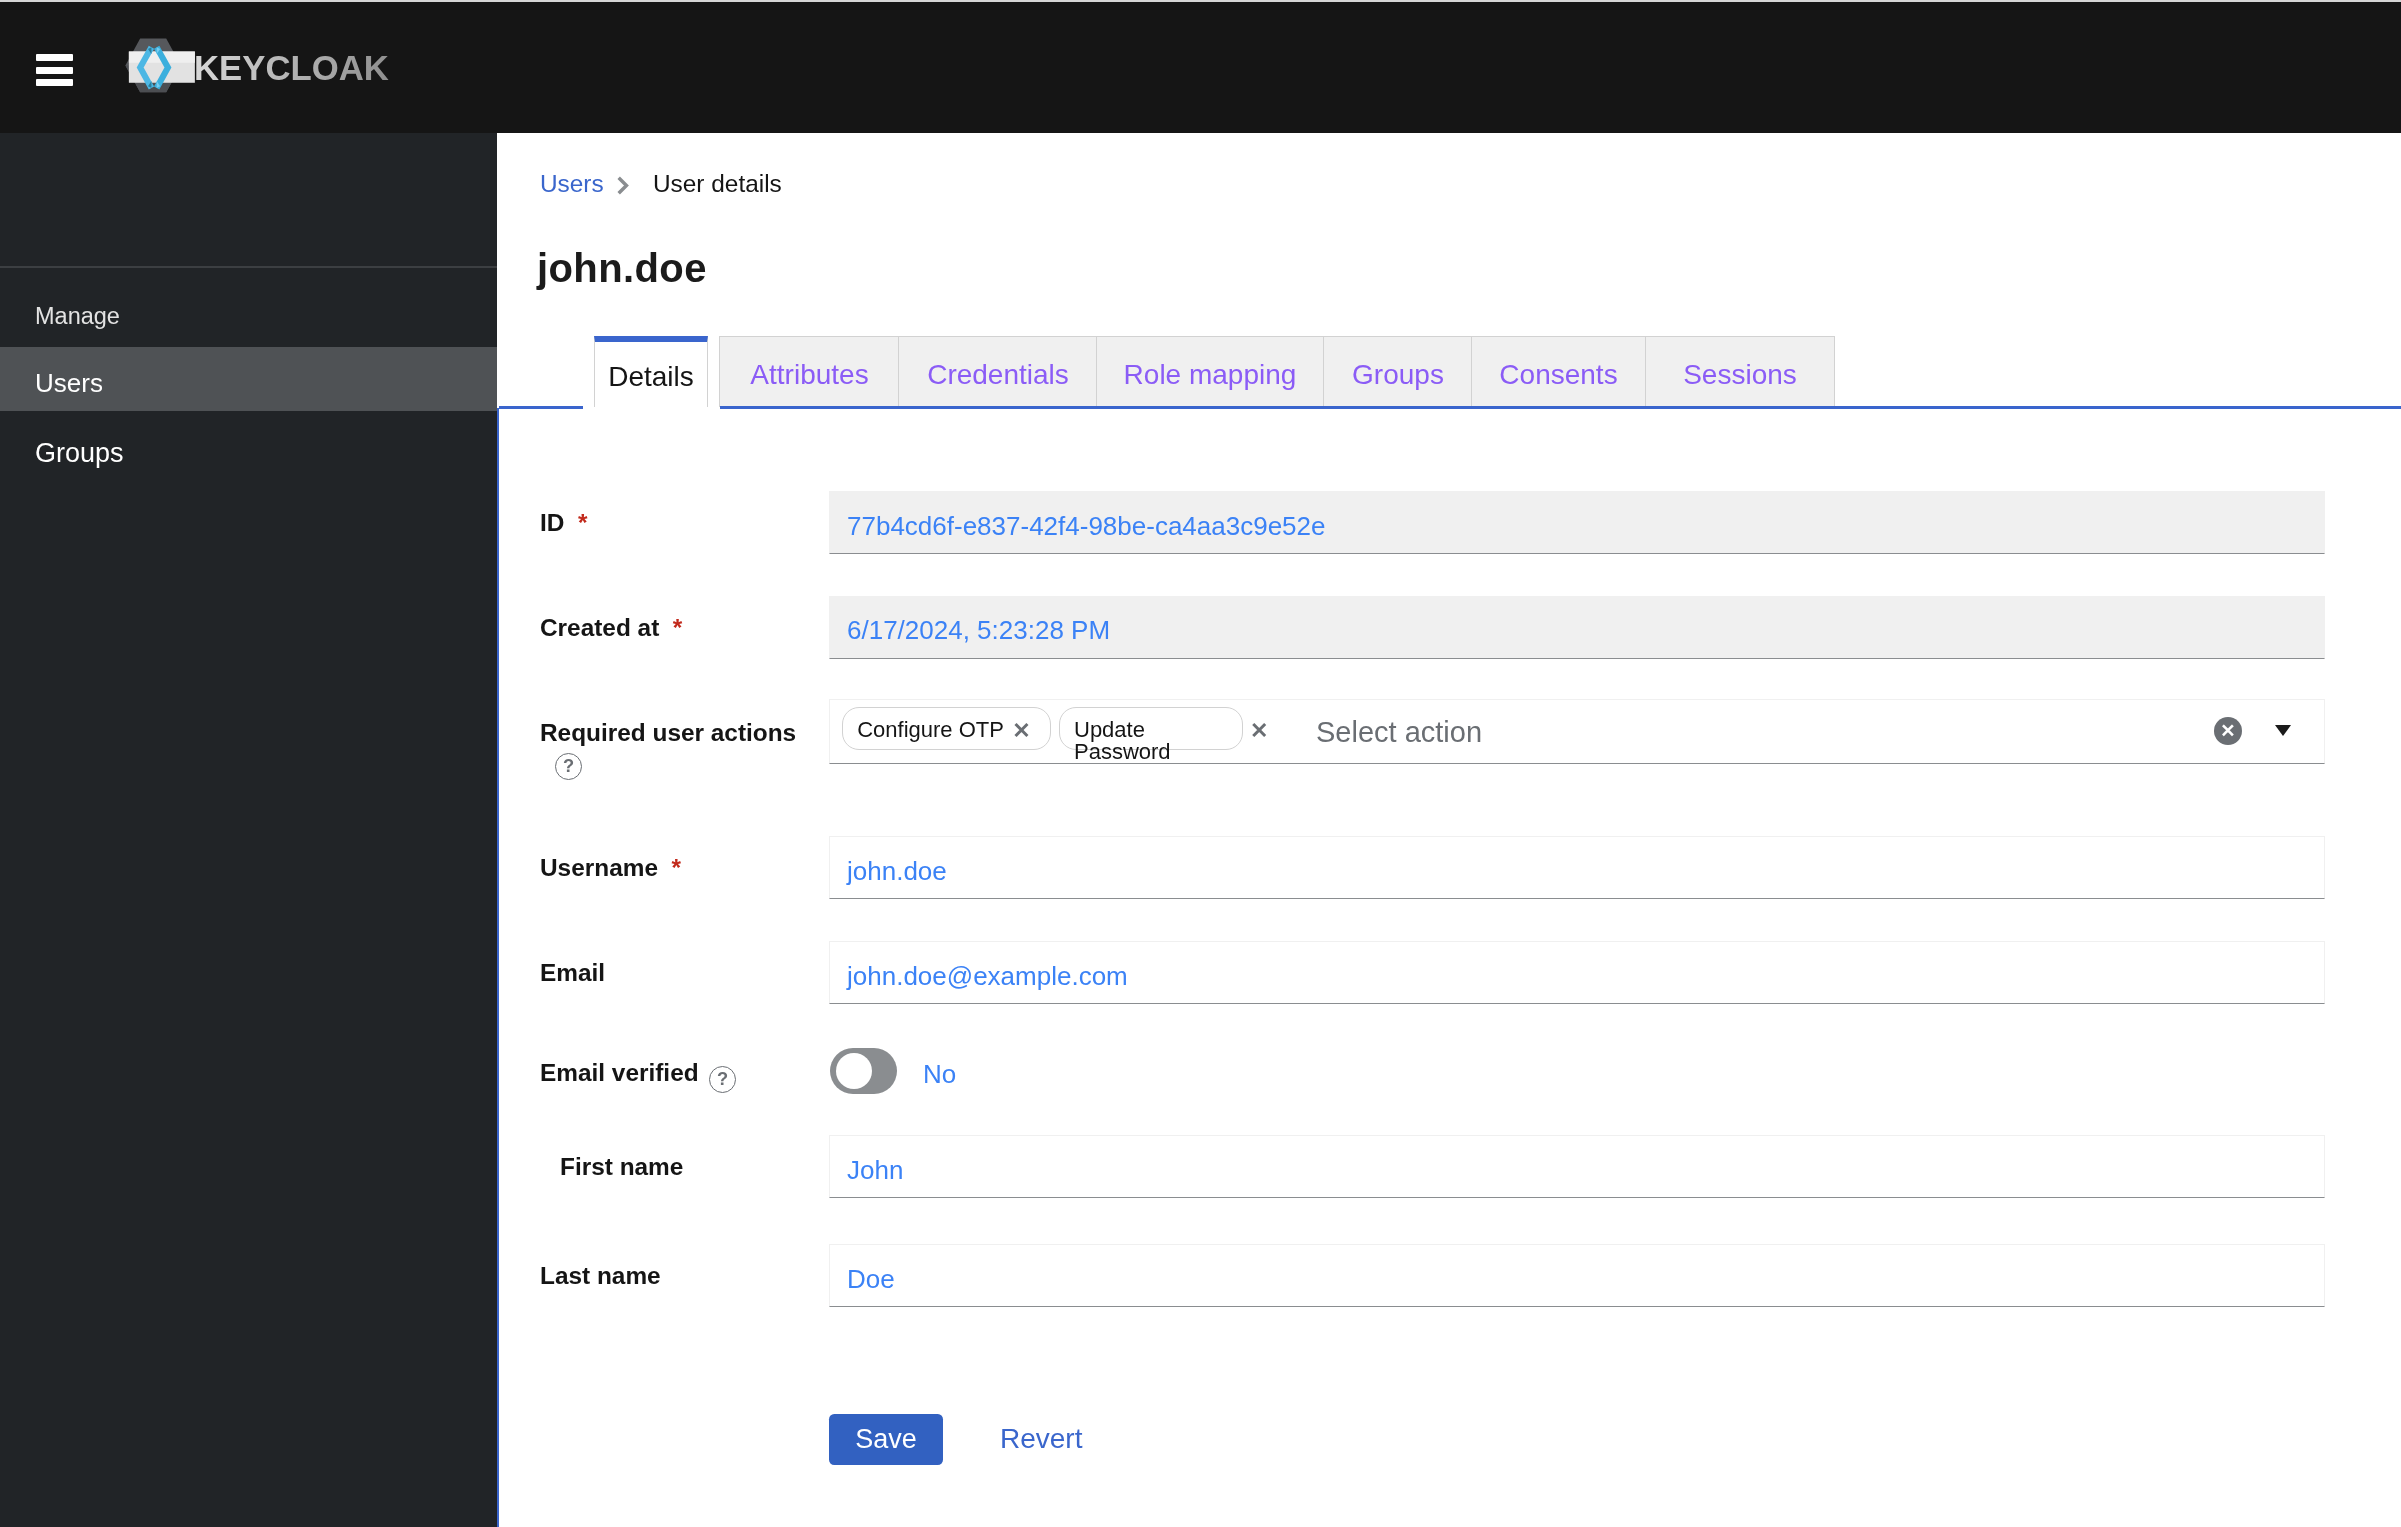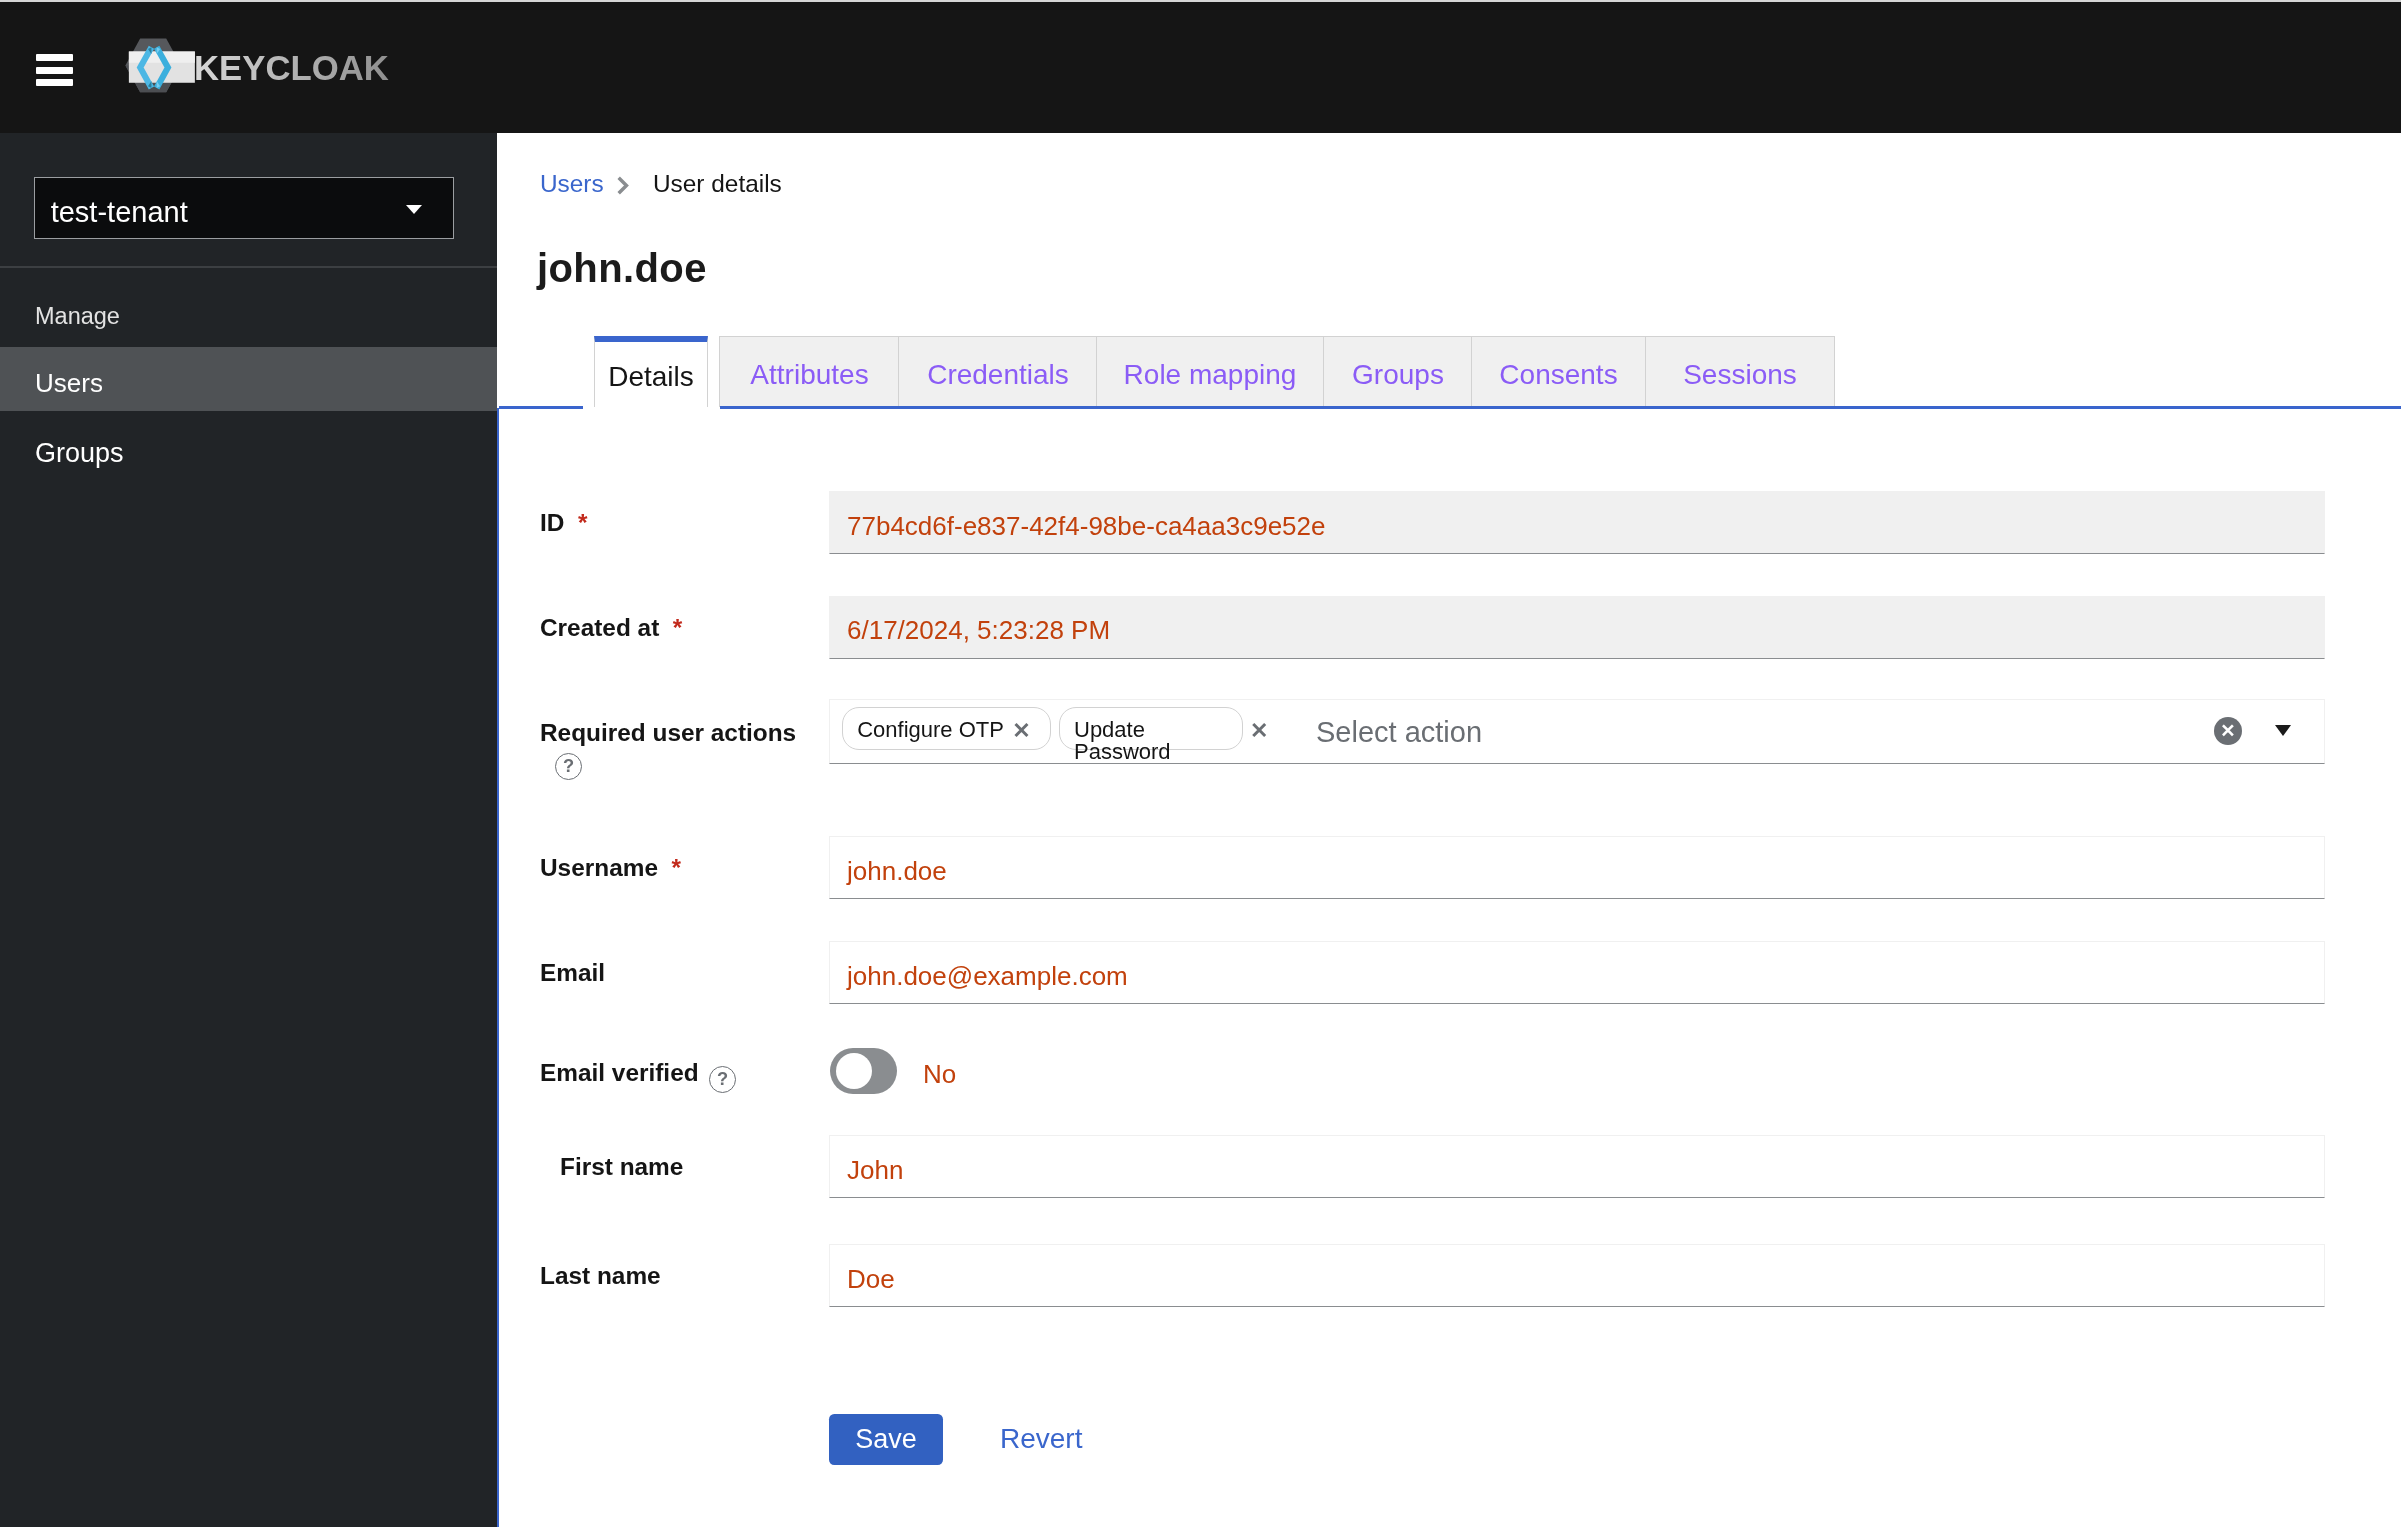--- a/index.html
+++ b/index.html
@@ -23,21 +23,21 @@
   .title { font-size:40px; line-height:40px; font-weight:bold; color:#1b1b1b; letter-spacing:0.4px; }
   .tab { position:absolute; top:336px; height:71px; background:#f0f0f0; border:1.7px solid #d2d2d2; border-bottom:none; color:#8b5cf6; font-size:28px; text-align:center; }
   .tab span { position:absolute; left:0; right:0; top:23.5px; line-height:28px; }
   .tab.active { background:#fff; border-top:6.1px solid #3a65cd; color:#151515; }
   .tab.active span { top:21px; }
   .tabline { top:406px; height:2.6px; background:#3a65cd; }
   .label { font-size:24.4px; font-weight:bold; color:#151515; line-height:24.4px; }
   .req { color:#c22a1c; font-size:24.4px; font-weight:bold; }
   .input { left:829px; width:1496px; height:63px; background:#fff; border:1.7px solid #f0f0f0; border-bottom:1.7px solid #8a8d90; }
   .input.ro { background:#f0f0f0; border-color:#f0f0f0; border-bottom-color:#8a8d90; }
-  .itext { font-size:26px; line-height:26px; color:#c2410c; }
+  .itext { font-size:26px; line-height:26px; color:#3b82f6; }
   .chip { position:absolute; top:7px; height:43px; background:#fff; border:1.7px solid #d2d2d2; border-radius:17px; }
   .chip .t { position:absolute; top:11.3px; font-size:22px; line-height:22px; color:#151515; }
   .chip .x { position:absolute; top:10.5px; font-size:22px; line-height:23px; color:#6a6e73; font-weight:bold; }
   .ph { color:#6a6e73; font-size:29px; line-height:29px; }
   .clearbtn { width:28px; height:28px; border-radius:50%; background:#6a6e73; color:#fff; text-align:center; font-size:18.3px; font-weight:bold; line-height:28px; }
   .caret-b { width:0; height:0; border-left:8.7px solid transparent; border-right:8.7px solid transparent; border-top:11.3px solid #1b1b1b; }
   .help { width:27px; height:27px; border-radius:50%; border:1.7px solid #6a6e73; color:#6a6e73; text-align:center; font-size:18.3px; font-weight:bold; line-height:23.5px; }
   .toggle { left:830px; top:0; width:67px; height:46px; border-radius:23.5px; background:#8a8d90; }
   .knob { position:absolute; left:6.1px; top:5.2px; width:36px; height:36px; border-radius:50%; background:#fff; }
   .savebtn { left:829px; top:1414px; width:114px; height:51px; border-radius:5.2px; background:#3261c1; color:#fff; font-size:27px; text-align:center; line-height:51px; }
@@ -66,24 +66,20 @@
     <path d="M30 14 L17 37.5 L30 61" stroke="#4cb7e4" stroke-width="7" fill="none"></path>
     <path d="M26 16 L30 14 L30 22 Z" fill="#2a7f9e"></path>
     <path d="M26 59 L30 61 L30 53 Z" fill="#2a7f9e"></path>
     <path d="M36 14 L49 37.5 L36 61" stroke="#3bafdd" stroke-width="7" fill="none"></path>
     <path d="M40 16 L36 14 L36 22 Z" fill="#77cdf0"></path>
     <path d="M40 59 L36 61 L36 53 Z" fill="#77cdf0"></path>
     <text x="79" y="52" font-family="Liberation Sans, sans-serif" font-weight="bold" font-size="40" letter-spacing="0" fill="url(#kg)">KEYCLOAK</text>
   </svg>
 </div>
 <div class="abs sidebar">
-  <div class="abs realm">
-    <div class="abs txt">test-tenant</div>
-    <div class="abs caret-w"></div>
-  </div>
   <div class="abs navdiv"></div>
   <div class="abs navsec">Manage</div>
   <div class="abs navcur"></div>
   <div class="abs navlink" style="left:35px; top:237px;">Users</div>
   <div class="abs navlink" style="left:35px; top:307px; font-size:27px;">Groups</div>
 </div>
 
 <a class="abs bc bl" style="left:540px; top:172px;">Users</a>
 <svg class="abs" style="left:616px; top:176px;" width="14" height="19" viewBox="0 0 16 22">
     <path d="M3 2 L12 11 L3 20" stroke="#8a8d90" stroke-width="4" fill="none"></path>

